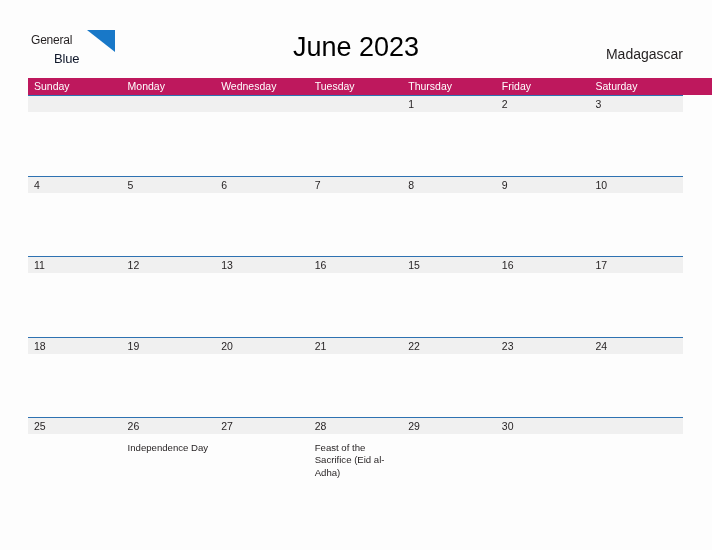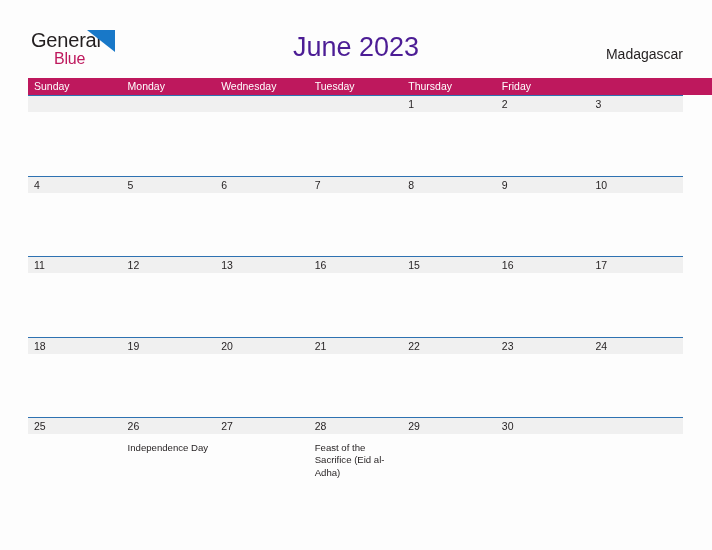--- a/index.html
+++ b/index.html
@@ -32,53 +32,53 @@
     position: absolute;
     left: 31px;
     top: 28px;
     width: 105px;
     height: 44px;
   }
   .logo-general {
     position: absolute;
     left: 0;
     top: 0;
-    font-size: 20px;
+    font-size: 12px;
     color: #231f20;
     letter-spacing: -0.2px;
     line-height: 24px;
     font-family: "Liberation Sans", sans-serif;
   }
   .logo-blue {
     position: absolute;
     left: 23px;
     top: 19px;
-    font-size: 16px;
-    color: #be185d;
+    font-size: 13px;
+    color: #0f172a;
     letter-spacing: -0.2px;
     line-height: 24px;
     font-family: "Liberation Sans", sans-serif;
   }
   .logo-flag {
     position: absolute;
     left: 56px;
     top: 2px;
     width: 28px;
     height: 22px;
   }
   .logo-flag svg { display: block; }
 
   .cal-title {
     position: absolute;
     left: 0;
     top: 31px;
     width: 712px;
     text-align: center;
     font-size: 27px;
-    color: #4c1d95;
+    color: #000000;
     font-family: "Liberation Sans", sans-serif;
     line-height: 32px;
   }
   .cal-region {
     position: absolute;
     right: 29px;
     top: 45px;
     font-size: 14px;
     color: #231f20;
     font-family: "Liberation Sans", sans-serif;
@@ -184,20 +184,21 @@
 
   <div class="calendar">
 
     <div class="weekday-row">
       <div class="weekday-cell">Sunday</div>
       <div class="weekday-cell">Monday</div>
       <div class="weekday-cell">Wednesday</div>
       <div class="weekday-cell">Tuesday</div>
       <div class="weekday-cell">Thursday</div>
       <div class="weekday-cell">Friday</div>
+      <div class="weekday-cell">Saturday</div>
     </div>
 
     <div class="week-row">
       <div class="band"></div>
       <div class="day-cell">
           <span class="day-number"></span>
           <span class="day-events"></span>
         </div>
       <div class="day-cell">
           <span class="day-number"></span>

